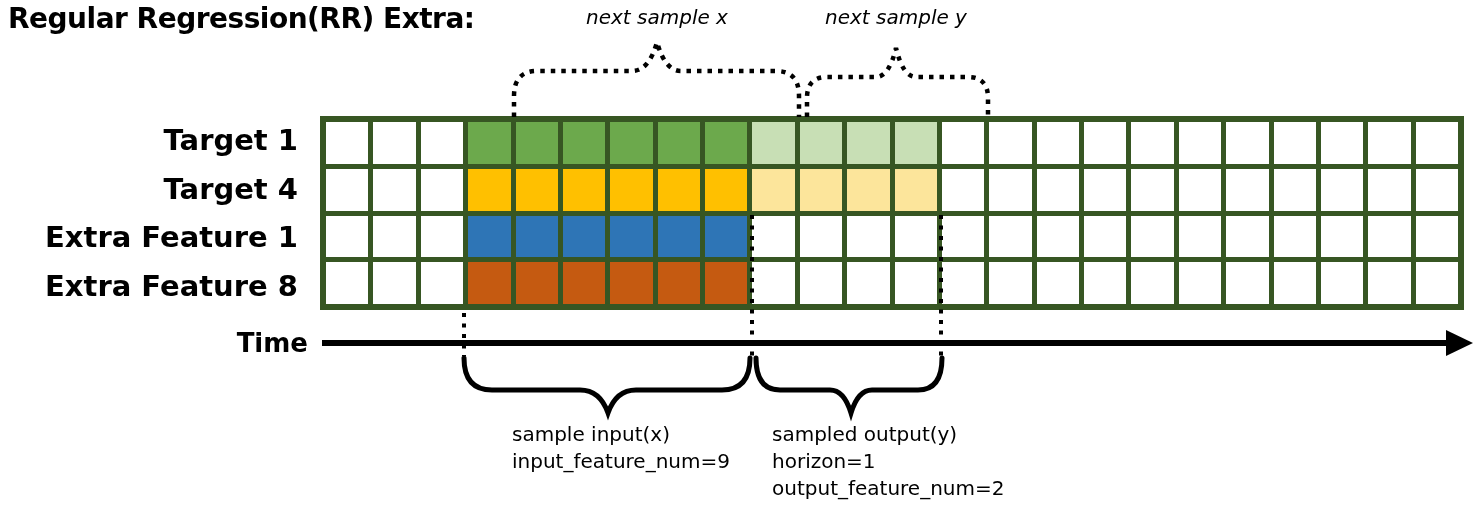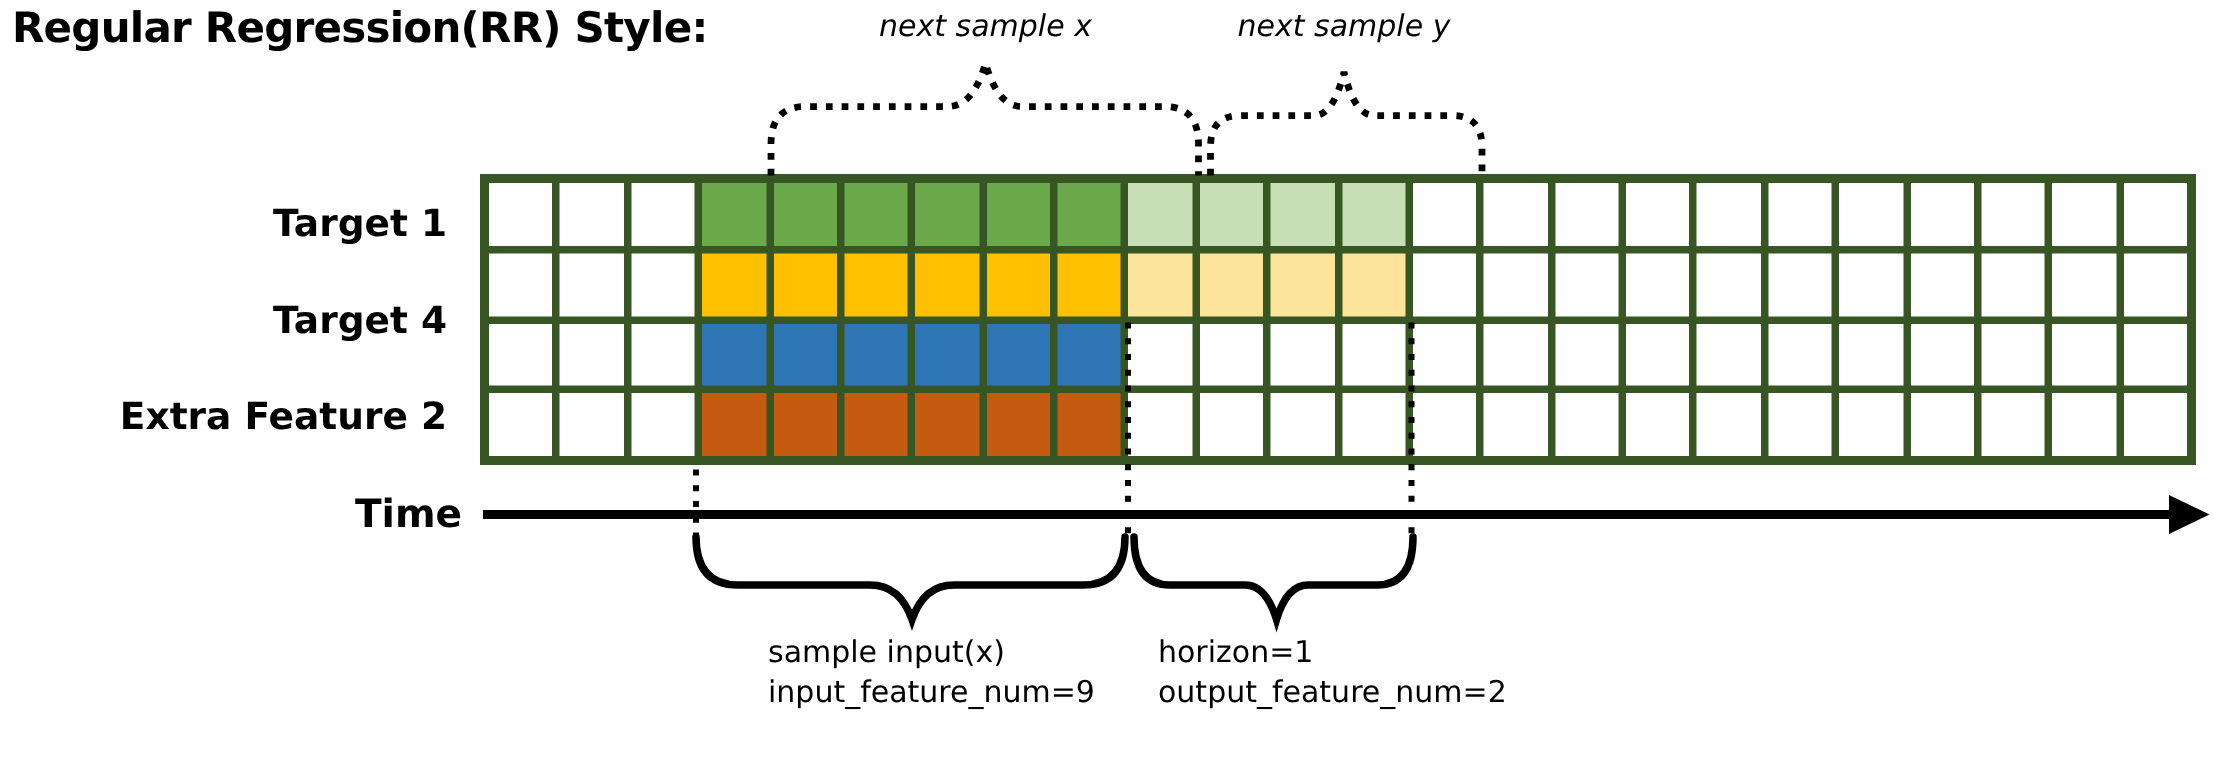--- a/index.html
+++ b/index.html
@@ -29,21 +29,21 @@
     height: 194px;
     display: flex;
     flex-direction: column;
   }
   .row-label {
     flex: 1;
     display: flex;
     align-items: center;
     justify-content: flex-end;
     padding-right: 12px;
-    font-size: 25px;
+    font-size: 29px;
     font-weight: 700;
     white-space: nowrap;
     padding-left: 12px;
   }
   .grid {
     position: absolute;
     left: 320px;
     top: 116px;
     width: 1144px;
     height: 194px;
@@ -106,26 +106,27 @@
     white-space: nowrap;
   }
   .text-block.input-block  { left: 512px; }
   .text-block.output-block { left: 772px; }
 </style>
 </head>
 <body>
 
 <div class="canvas">
 
-  <div class="title">Regular Regression(RR) Style:</div>
+  <div class="title">Regular Regression(RR) Extra:</div>
 
   <div class="row-labels" id="rowLabels">
       <div class="row-label">Target 1</div>
       <div class="row-label">Target 4</div>
-      <div class="row-label">Extra Feature 2</div>
+      <div class="row-label">Extra Feature 1</div>
+      <div class="row-label">Extra Feature 8</div>
     </div>
 
   <div class="grid" id="grid" style="background: rgb(55, 86, 35);">
       <div class="cell" style="background: rgb(255, 255, 255);"></div>
       <div class="cell" style="background: rgb(255, 255, 255);"></div>
       <div class="cell" style="background: rgb(255, 255, 255);"></div>
       <div class="cell" style="background: rgb(108, 169, 76);"></div>
       <div class="cell" style="background: rgb(108, 169, 76);"></div>
       <div class="cell" style="background: rgb(108, 169, 76);"></div>
       <div class="cell" style="background: rgb(108, 169, 76);"></div>
@@ -242,17 +243,18 @@
   </svg>
 
   <div class="time-label">Time</div>
 
   <div class="text-block input-block">
     <div>sample input(x)</div>
     <div>input_feature_num=9</div>
   </div>
 
   <div class="text-block output-block">
+    <div>sampled output(y)</div>
     <div>horizon=1</div>
     <div>output_feature_num=2</div>
   </div>
 
 </div>
 
 </body></html>

